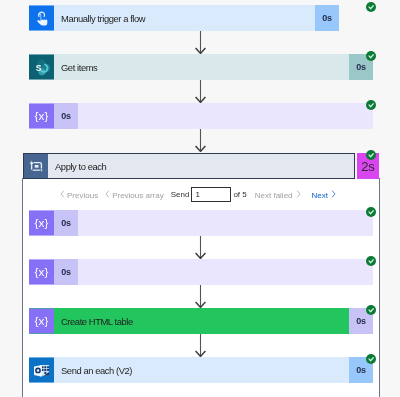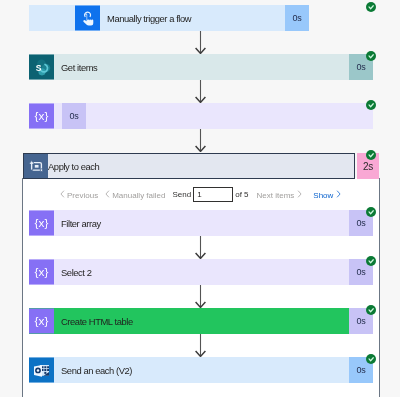--- a/index.html
+++ b/index.html
@@ -4,33 +4,33 @@
 <style>
   html,body{margin:0;padding:0;}
   body{width:400px;height:397px;background:#f7f7f7;font-family:"Liberation Sans",sans-serif;overflow:hidden;}
   .stage{position:absolute;left:0;top:0;width:400px;height:397px;background:#f7f7f7;}
 
   
   .card{position:absolute;display:flex;align-items:stretch;height:26px;box-sizing:border-box;}
   .card .ic{width:25px;height:26px;flex:0 0 25px;display:block;}
   .card .ic svg{display:block;width:25px;height:26px;}
   .card .title{flex:1 1 auto;display:flex;align-items:center;padding-left:7px;font-size:9.4px;color:#201f1e;letter-spacing:-0.42px;white-space:nowrap;}
-  .card .dur{width:24px;flex:0 0 24px;display:flex;align-items:center;justify-content:center;font-size:9px;color:#252f4f;font-weight:400;letter-spacing:-0.2px;margin-left:8px;}
+  .card .dur{width:24px;flex:0 0 24px;display:flex;align-items:center;justify-content:center;font-size:9px;color:#252f4f;font-weight:700;letter-spacing:-0.2px;}
 
   .status{position:absolute;width:10px;height:10px;line-height:0;}
 
   .arrow{position:absolute;}
 
   
   .loopbox{position:absolute;box-sizing:border-box;background:#ffffff;border:1px solid #6b7684;border-top:none;}
   .loophdr{position:absolute;display:flex;align-items:stretch;height:26px;box-sizing:border-box;border:1px solid #2e3b50;background:#e3e7f0;}
   .loophdr .ic{width:24px;flex:0 0 24px;display:block;}
   .loophdr .ic svg{display:block;width:24px;height:24px;}
-  .loophdr .title{flex:1 1 auto;display:flex;align-items:center;font-size:9.4px;color:#201f1e;letter-spacing:-0.42px;white-space:nowrap;text-align:right;}
-  .loopdur{position:absolute;display:flex;align-items:center;justify-content:center;font-size:10px;color:#2b2b2b;background:#f9a8d4;letter-spacing:-0.2px;text-align:center;}
+  .loophdr .title{flex:1 1 auto;display:flex;align-items:center;padding-left:7px;font-size:9.4px;color:#201f1e;letter-spacing:-0.42px;white-space:nowrap;text-align:right;}
+  .loopdur{position:absolute;display:flex;align-items:center;justify-content:center;font-size:13px;color:#2b2b2b;background:#d946ef;letter-spacing:-0.2px;text-align:center;}
 
   
   .pager{position:absolute;display:flex;align-items:center;font-size:8px;white-space:nowrap;}
   .pager .lnk{display:flex;align-items:flex-end;color:#a19f9d;}
   .pager .lnk.on{color:#0b63ce;}
   .pager .chev{display:inline-block;}
   .pager .lbl{color:#323130;}
   .pager .pgbox{box-sizing:border-box;border:1px solid #323130;background:#fff;height:15px;width:40px;display:flex;align-items:center;padding-left:3px;font-size:8px;color:#201f1e;}
 </style>
 </head>
@@ -85,21 +85,21 @@
   </symbol>
   <symbol id="ic-chev-l" viewBox="0 0 8 12">
           <path d="M6 1L1.5 6 6 11" fill="none" stroke="currentColor" stroke-width="1.2" stroke-linecap="round" stroke-linejoin="round"></path>
         </symbol>
   <symbol id="ic-chev-r" viewBox="0 0 8 12">
           <path d="M2 1l4.5 5L2 11" fill="none" stroke="currentColor" stroke-width="1.2" stroke-linecap="round" stroke-linejoin="round"></path>
         </symbol>
 </defs>
     </svg>
 
-<div class="card" style="left:29px;top:5px;width:280px;background:#d8eafc;padding-left:46px;">
+<div class="card" style="left:29px;top:5px;width:310px;background:#d8eafc;">
   <span class="ic">
         <svg>
           <use href="#ic-manual"></use>
         </svg>
       </span>
   <span class="title">Manually trigger a flow</span>
   <span class="dur" style="background:#98c8fb;">0s</span>
 </div>
 <span class="status" style="left:366px;top:2px;"><svg width="10" height="10" viewBox="0 0 16 16">
         <use href="#ic-check"></use>
@@ -164,70 +164,68 @@
           </svg></span>
         <span style="width:2px"></span>
         <span>Previous</span>
       </span>
   <span style="width:7px"></span>
   <span class="lnk">
         <span class="chev"><svg width="5" height="8" viewBox="0 0 8 12">
             <use href="#ic-chev-l"></use>
           </svg></span>
         <span style="width:2px"></span>
-        <span>Manually failed</span>
+        <span>Previous array</span>
       </span>
   <span style="width:7px"></span>
   <span class="lbl">Send</span>
   <span style="width:2px"></span>
   <span class="pgbox">1</span>
   <span style="width:2px"></span>
   <span class="lbl">of 5</span>
   <span style="width:8px"></span>
   <span class="lnk">
-        <span>Next items</span>
+        <span>Next failed</span>
         <span style="width:3px"></span>
         <span class="chev"><svg width="5" height="8" viewBox="0 0 8 12">
             <use href="#ic-chev-r"></use>
           </svg></span>
       </span>
   <span style="width:11px"></span>
   <span class="lnk on">
-        <span>Show</span>
+        <span>Next</span>
         <span style="width:3px"></span>
         <span class="chev"><svg width="5" height="8" viewBox="0 0 8 12">
             <use href="#ic-chev-r"></use>
           </svg></span>
       </span>
 </div>
 
 <div class="card" style="left:29px;top:210px;width:344px;background:#eae6fd;">
   <span class="ic">
         <svg>
           <use href="#ic-dataop"></use>
         </svg>
       </span>
-  <span class="title">Filter array</span>
   <span class="dur" style="background:#c8c3f6;">0s</span>
 </div>
 <span class="status" style="left:366px;top:207px;"><svg width="10" height="10" viewBox="0 0 16 16">
         <use href="#ic-check"></use>
       </svg></span>
 
 <span class="arrow" style="left:195px;top:236px;"><svg width="11" height="23" viewBox="0 0 11 23">
         <use href="#ic-arrow"></use>
       </svg></span>
 
 <div class="card" style="left:29px;top:259px;width:344px;background:#eae6fd;">
   <span class="ic">
         <svg>
           <use href="#ic-dataop"></use>
         </svg>
       </span>
-  <span class="title">Select 2</span>
   <span class="dur" style="background:#c8c3f6;">0s</span>
 </div>
 <span class="status" style="left:366px;top:256px;"><svg width="10" height="10" viewBox="0 0 16 16">
         <use href="#ic-check"></use>
       </svg></span>
 
 <span class="arrow" style="left:195px;top:285px;"><svg width="11" height="23" viewBox="0 0 11 23">
         <use href="#ic-arrow"></use>
       </svg></span>
 

